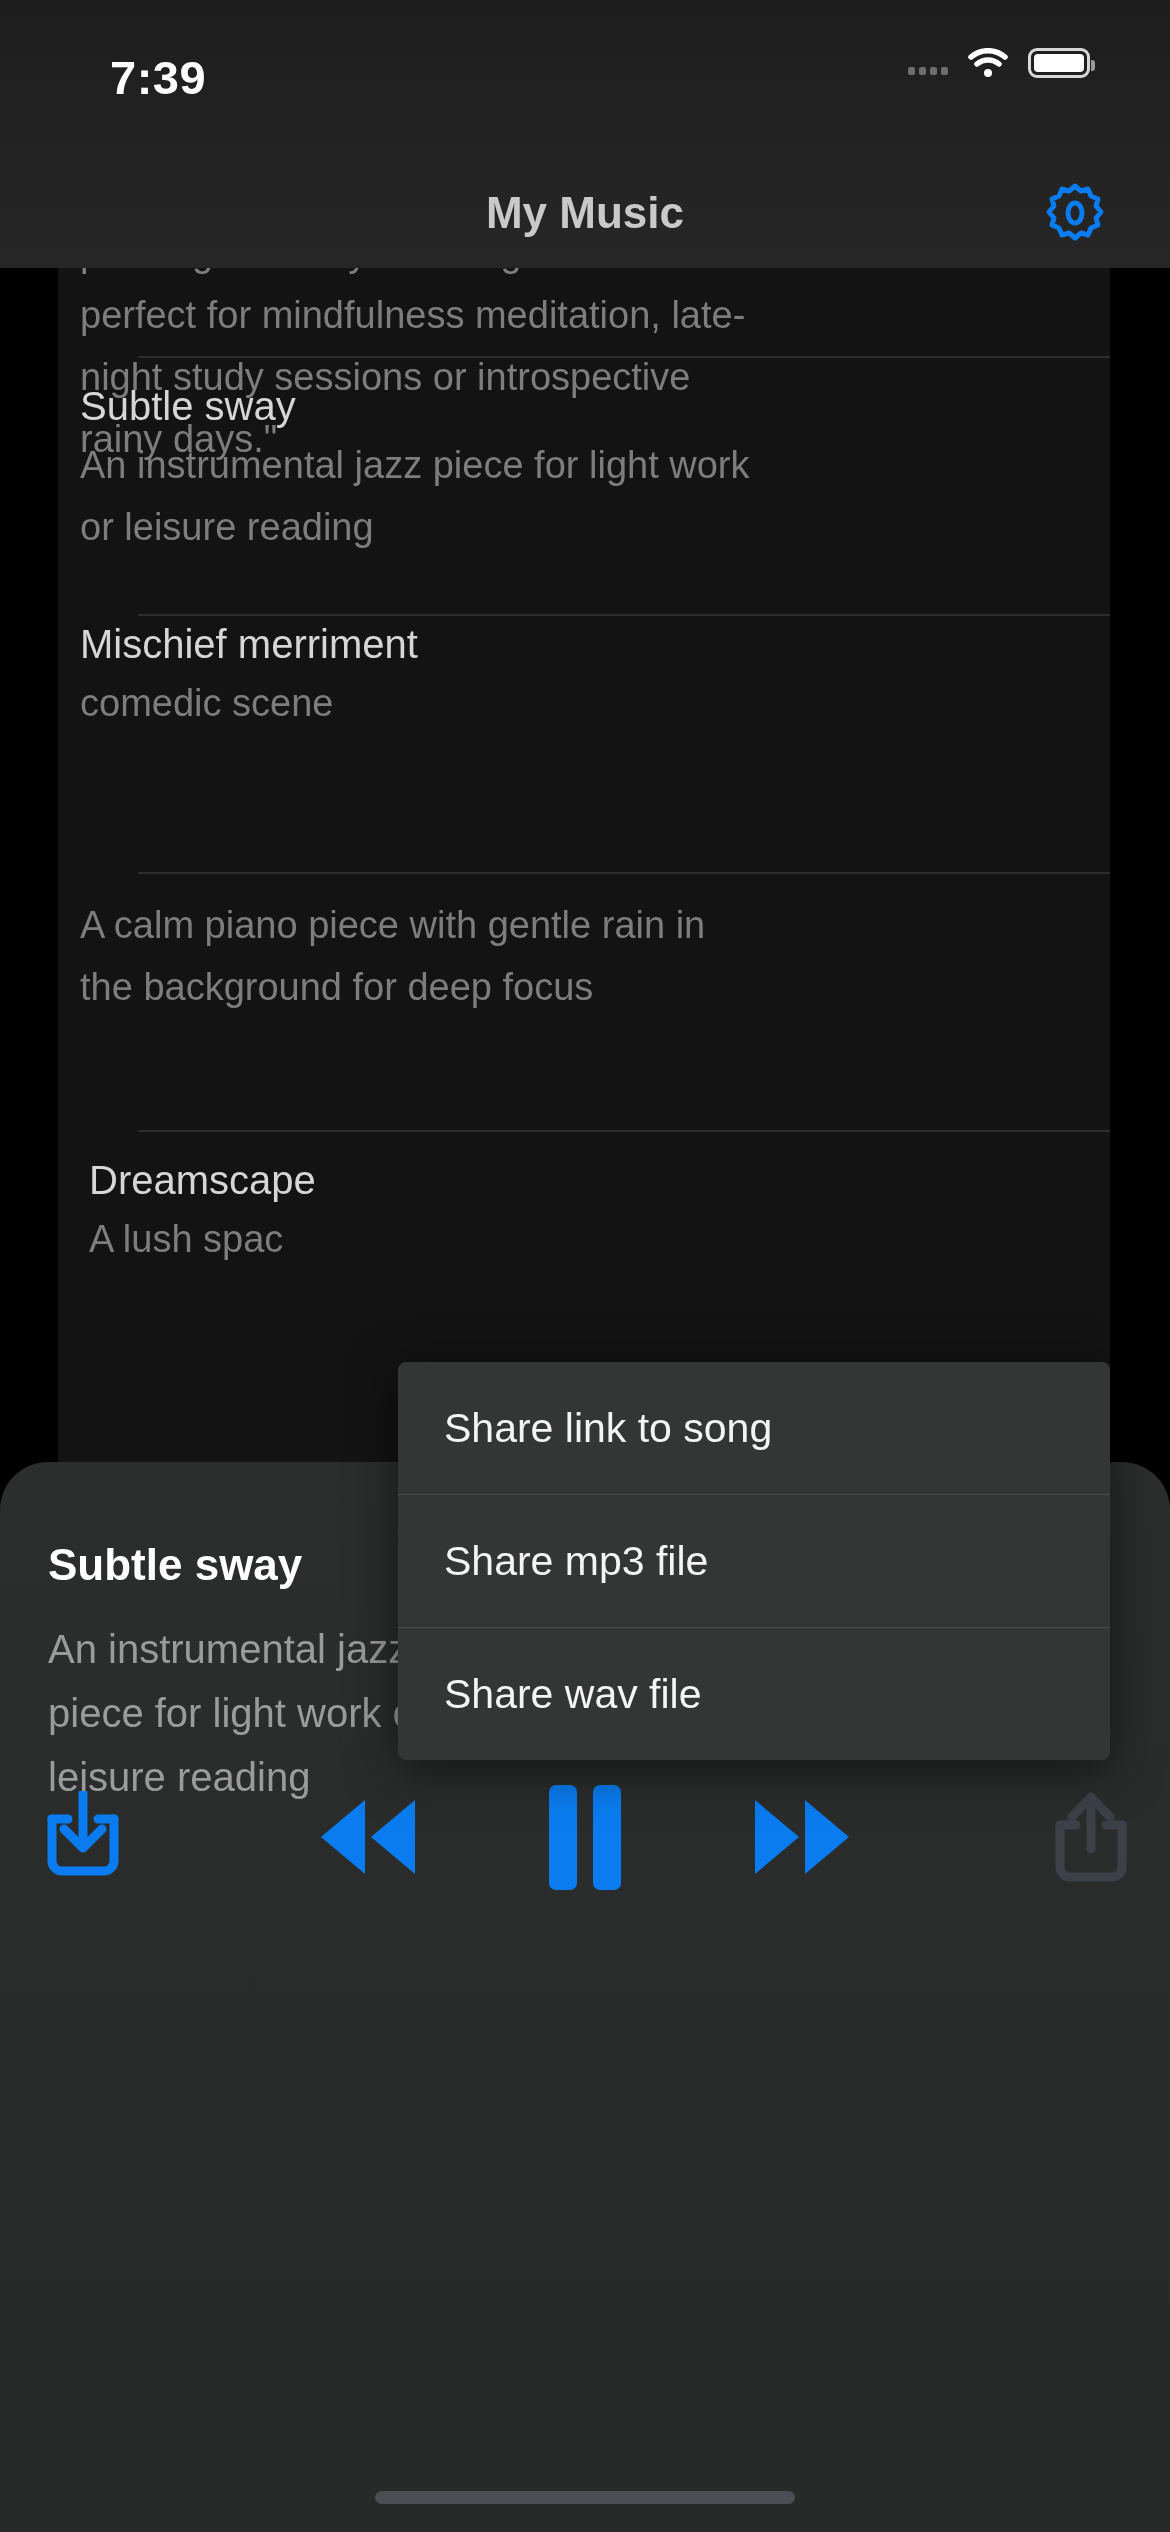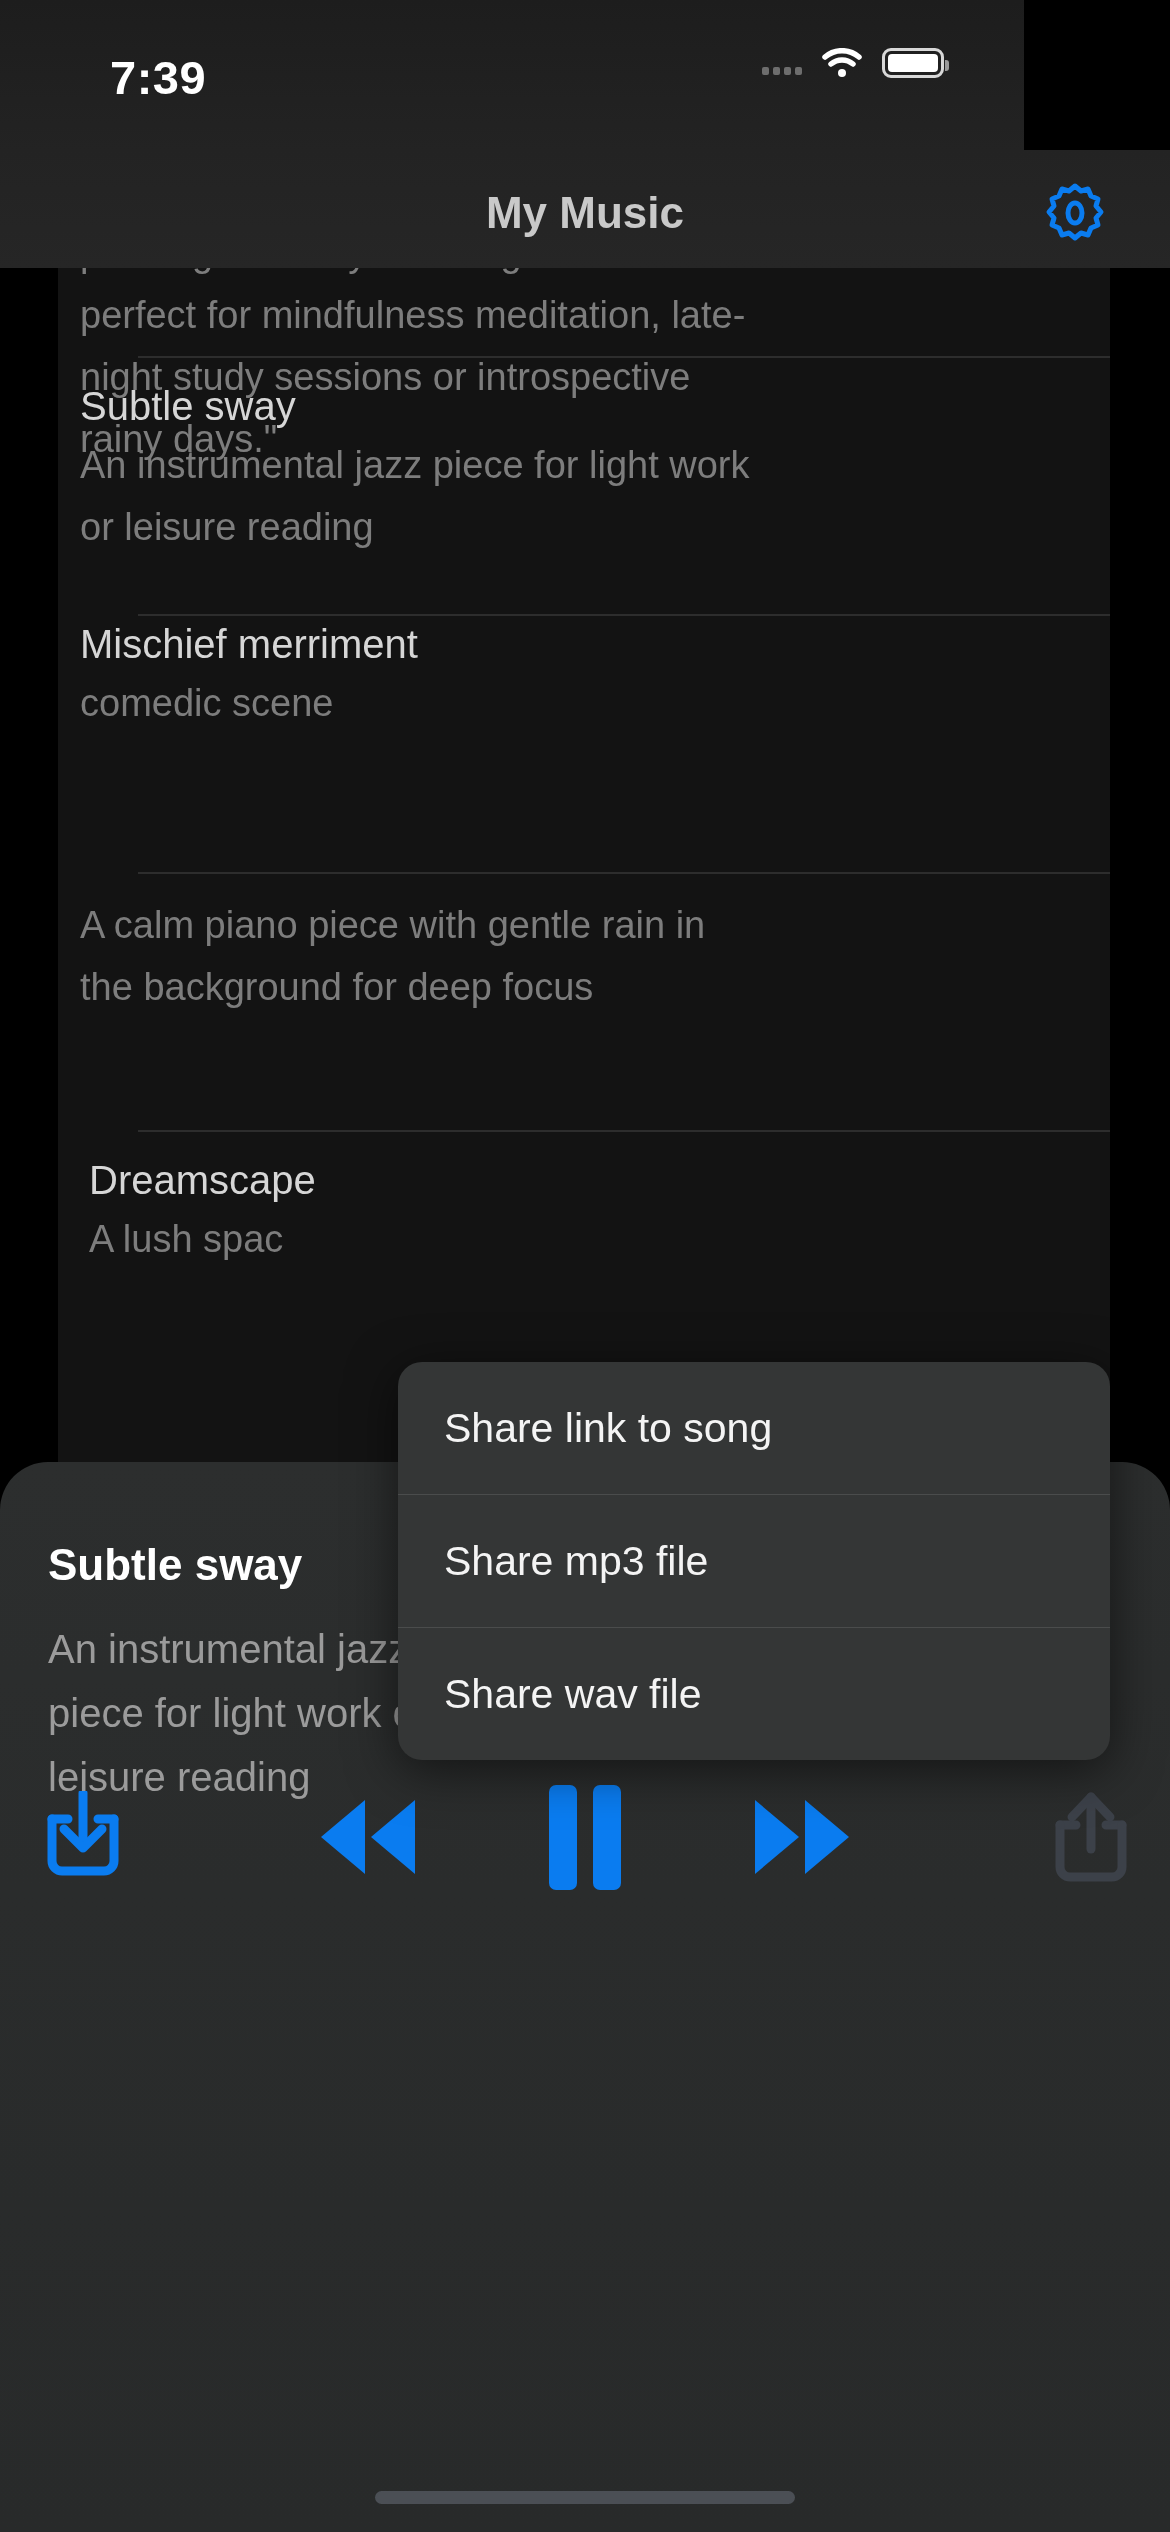--- a/index.html
+++ b/index.html
@@ -19,21 +19,21 @@
     overflow:hidden;
   }
 
   
   .rail { position:absolute; top:0; bottom:0; background:#000; z-index:6; }
   .rail.left  { left:0;  width:58px; }
   .rail.right { right:0; width:60px; }
 
   
   #statusbar {
-    position:absolute; left:0; top:0; width:1024px; height:150px;
+    position:absolute; left:0; top:0; width:1170px; height:150px;
     z-index:30;
     background:linear-gradient(180deg,#1d1d1d 0%,#232323 100%);
   }
   #status-time {
     position:absolute; left:110px; top:50px;
     font-size:47px; font-weight:700; color:#fff;
     letter-spacing:0.5px;
   }
   #status-right {
     position:absolute; right:80px; top:48px;
@@ -89,21 +89,21 @@
   
   #clipped-block {
     position:absolute; left:0; top:-46px; width:1052px; padding:0 22px;
   }
   #clipped-block .sub { font-size:38px; color:#7d7d7d; line-height:62px; }
 
   
   #context-menu {
     position:absolute; left:398px; top:1362px; width:712px;
     background:#343636;
-    border-radius:24px;
+    border-radius:8px;
     z-index:40;
     overflow:hidden;
     box-shadow:0 10px 50px rgba(0,0,0,.55);
   }
   .menu-item {
     height:132px; display:flex; align-items:center;
     padding-left:46px;
     font-size:41px; color:#f4f4f4; font-weight:400;
   }
   .menu-sep { height:1px; background:#4a4c4c; margin:0; }

